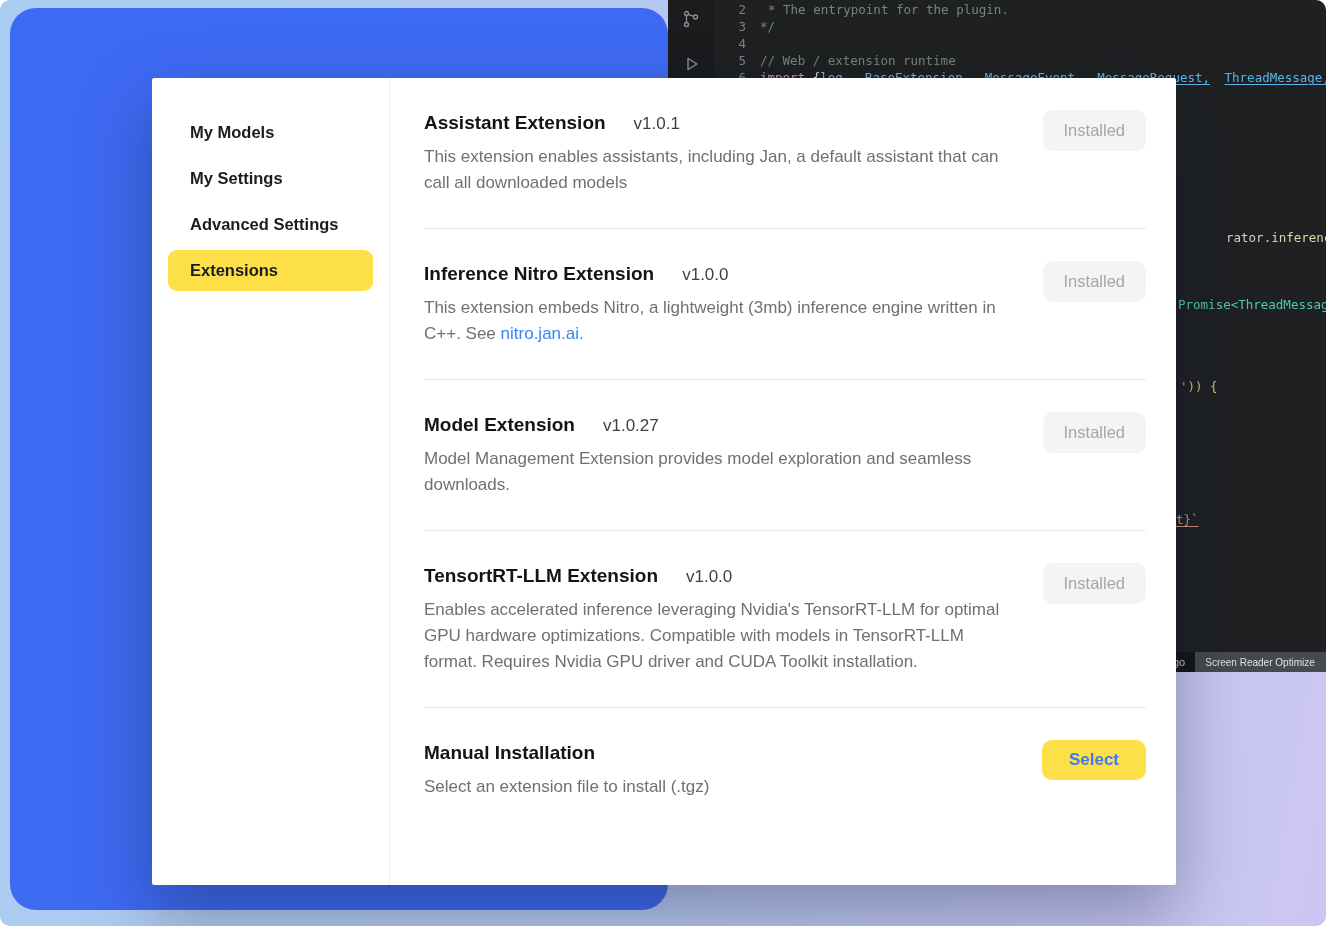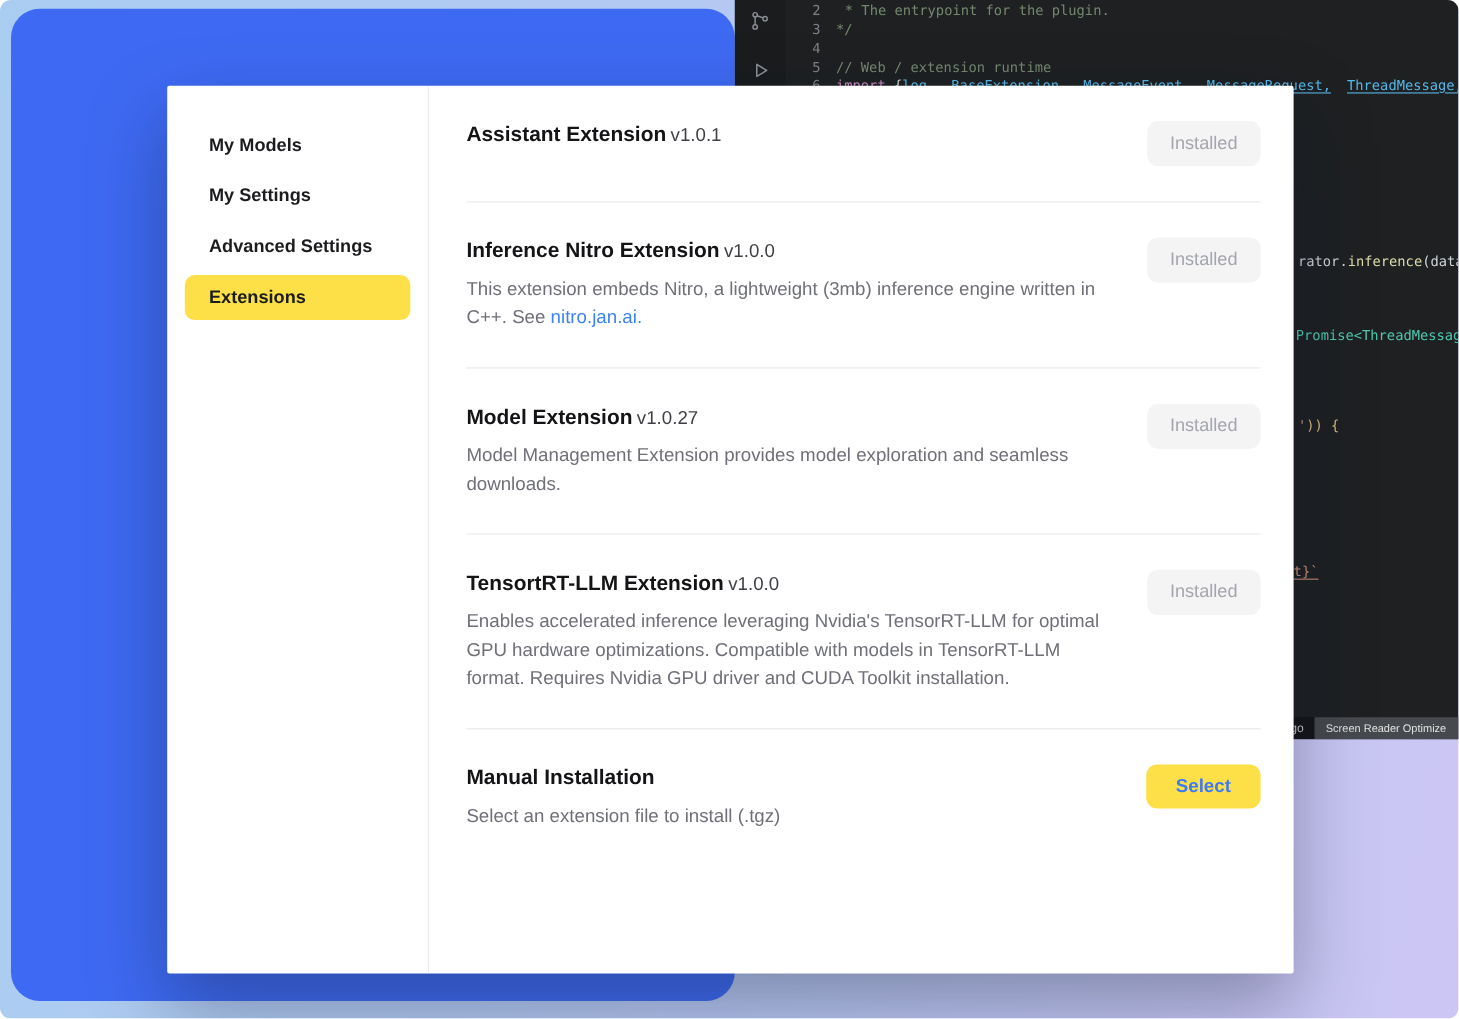--- a/index.html
+++ b/index.html
@@ -27,21 +27,21 @@
                font:12.5px/17px "DejaVu Sans Mono", monospace; color:#d4d4d4; white-space:nowrap; }
   .cl { height:17px; }
   .indent1 { padding-left:8px; }
   .tok-comment { color:#74886f; }
   .tok-kw { color:#C586C0; }
   .tok-plain { color:#d4d4d4; }
   .tok-id { color:#58b6e8; text-decoration:underline; text-underline-offset:2px; }
   .tok-id + .tok-id { margin-left:7px; }
 
   .frag { position:absolute; font:12.5px/17px "DejaVu Sans Mono", monospace; white-space:nowrap; }
-  .f-white { color:#cfd3d8; } .f-fn { color:#DCDCAA; } .f-type { color:#4EC9B0; }
+  .f-white { color:#cfd3d8;margin-left:46px; } .f-fn { color:#DCDCAA; } .f-type { color:#4EC9B0; }
   .f-str { color:#CE9178; } .f-gold { color:#d7ba7d; }
   .f-underline { text-decoration:underline; text-underline-offset:2px; }
 
   .statusbar { position:absolute; left:0; bottom:0; width:100%; height:20px; background:#141517;
                display:flex; align-items:center; }
   .status-go { margin-left:505px; color:#c9c9c9; font-size:11px; }
   .status-badge { margin-left:10px; flex:1; height:100%; background:#46494d; color:#e2e2e2;
                   font-size:10px; padding:0 10px; display:flex; align-items:center; white-space:nowrap; overflow:hidden; }
 
   
@@ -51,21 +51,21 @@
   .sidebar { width:238px; border-right:1px solid #ececee; padding:34px 16px 0; flex-shrink:0; }
   .nav-item { font-weight:700; font-size:16.5px; color:#1c1c1f; padding:11px 22px;
               border-radius:9px; margin-bottom:5px; cursor:pointer; }
   .nav-item.active { background:#fde047; }
 
   .content { flex:1; padding:0 30px 0 34px; overflow:hidden; }
   .row { display:flex; justify-content:space-between; align-items:flex-start;
          padding:32px 0; border-bottom:1px solid #e8e9eb; }
   .row:last-child { border-bottom:none; }
   .row-text { max-width:580px; }
-  .row-head { display:flex; align-items:baseline; gap:4px; }
+  .row-head { display:flex; align-items:baseline; gap:28px; }
   .row-title { font-size:19px; font-weight:700; color:#141417; line-height:26px; }
   .row-ver { font-size:17px; color:#3f3f46; }
   .row-desc { margin-top:8px; font-size:17px; line-height:26px; color:#6f7077; }
   .link { color:#3b82f6; text-decoration:none; cursor:pointer; }
 
   .btn { border:none; border-radius:10px; font-family:inherit; cursor:pointer; flex-shrink:0; }
   .btn.installed { background:#f4f4f5; color:#a5a6ad; font-size:16.5px; font-weight:500; padding:11px 21px; }
   .btn.select { background:#fde047; color:#3e79f7; font-weight:700; font-size:17px; padding:10px 27px; }
 </style>
 </head>
@@ -151,20 +151,21 @@
     </aside>
 
     <main class="content">
 
       <section class="row">
         <div class="row-text">
           <div class="row-head">
             <span class="row-title">Assistant Extension</span>
             <span class="row-ver">v1.0.1</span>
           </div>
+          <p class="row-desc">This extension enables assistants, including Jan, a default assistant that can call all downloaded models</p>
         </div>
         <button class="btn installed">Installed</button>
       </section>
 
       <section class="row">
         <div class="row-text">
           <div class="row-head">
             <span class="row-title">Inference Nitro Extension</span>
             <span class="row-ver">v1.0.0</span>
           </div>

